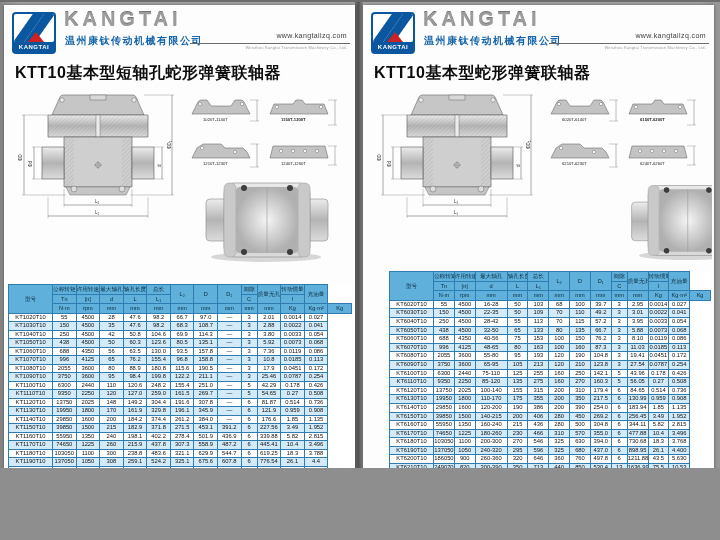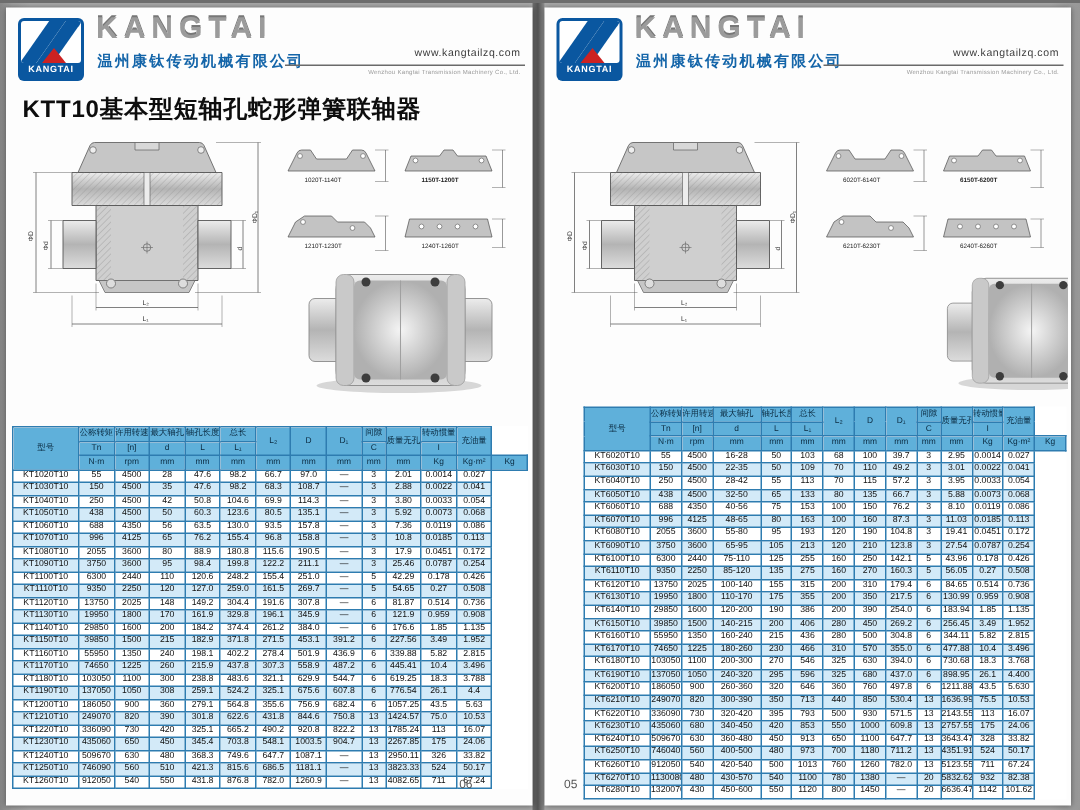--- a/index.html
+++ b/index.html
@@ -1,17 +1,17 @@
 <!DOCTYPE html>
 <html><head>
 <meta charset="utf-8">
 <style>
   html,body{margin:0;padding:0;background:#8e8e8e;}
   *{box-sizing:border-box;}
-  .sheet{position:relative;width:720px;height:540px;background:linear-gradient(90deg,#868686 0,#9f9f9f 8px,#a9a9a9 20px,#a9a9a9 700px,#979797 720px);overflow:hidden;font-family:"Liberation Sans",sans-serif;border-top:2px solid #6d6d6d;}
+  .sheet{position:relative;width:720px;height:468px;background:linear-gradient(90deg,#868686 0,#9f9f9f 8px,#a9a9a9 20px,#a9a9a9 700px,#979797 720px);overflow:hidden;font-family:"Liberation Sans",sans-serif;border-top:2px solid #6d6d6d;}
   .page{position:absolute;top:3px;width:351px;height:532px;background:#fdfdfd;box-shadow:0 0 4px rgba(0,0,0,.45);}
   .page.left{left:4px;}
   .page.right{left:363px;}
   .crease{position:absolute;left:355px;top:0;width:8px;height:540px;background:linear-gradient(90deg,#6f6f6f,#545454 45%,#8f8f8f);}
   
   .logo{position:absolute;left:8px;top:7px;width:44px;height:42px;background:#0a57a0;border-radius:4px;padding:2px;}
   .logo .face{position:relative;width:40px;height:28px;background:#fff;border-radius:2px;overflow:hidden;}
   .logo .bar1,.logo .bar2{position:absolute;width:9px;height:40px;background:#0a57a0;top:-6px;transform:rotate(35deg);}
   .logo .bar1{left:10px;}
   .logo .bar2{left:21px;}
@@ -617,20 +617,21 @@
           <div class="red"></div>
         <span class="reg">®</span>
       </div>
       <span class="lg-text">KANGTAI</span>
     </div>
     <div class="brand">KANGTAI</div>
     <div class="company">温州康钛传动机械有限公司</div>
     <div class="site">www.kangtailzq.com</div>
     <div class="site-rule"></div>
     <div class="site-sub">Wenzhou Kangtai Transmission Machinery Co., Ltd.</div>
+    <div class="doc-title">KTT10基本型蛇形弹簧联轴器</div>
 
     <svg class="draw" width="347" height="178" viewBox="0 0 347 178">
       <g transform="translate(12,4)" stroke-linejoin="round">
         <path d="M34,26 L42,8 Q43,6 45,6 L115,6 Q117,6 118,8 L126,26 Z" fill="#c6c6c6" stroke="#666" stroke-width="0.6"></path>
         <rect x="72" y="6" width="16" height="5" fill="#d8d8d8" stroke="#666" stroke-width="0.5"></rect>
         <circle cx="44" cy="11" r="2.2" fill="#eee" stroke="#666" stroke-width="0.5"></circle>
         <circle cx="116" cy="11" r="2.2" fill="#eee" stroke="#666" stroke-width="0.5"></circle>
         <rect x="30" y="26" width="100" height="22" fill="url(#mgA)" stroke="#555" stroke-width="0.6"></rect>
         <rect x="30" y="26" width="100" height="22" fill="url(#hhA)" opacity="0.5"></rect>
         <rect x="78" y="26" width="4" height="22" fill="#ececec" stroke="#555" stroke-width="0.4"></rect>

